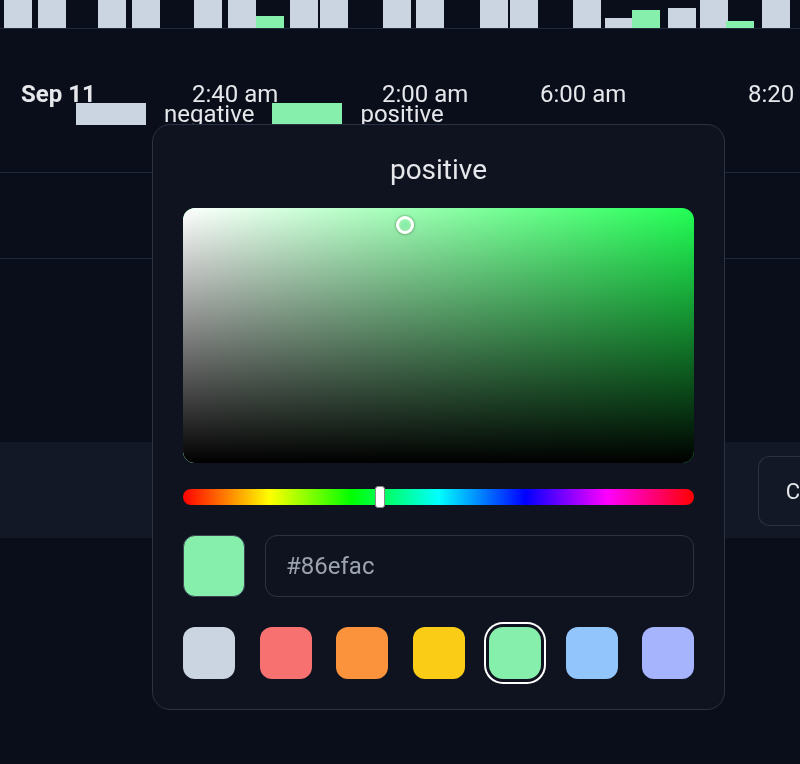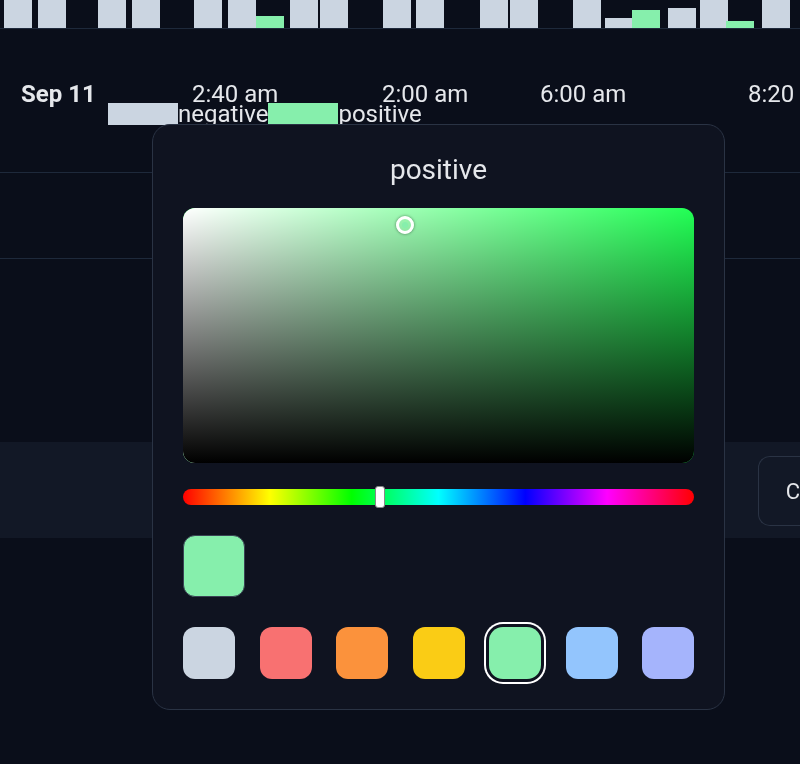--- a/index.html
+++ b/index.html
@@ -47,22 +47,23 @@
     }
     .x-label.bold { font-weight: 700; }
 
     
     .legend-row {
       position: absolute;
       top: 100px;
       left: 0;
       display: flex;
       align-items: center;
+      gap: 18px;
       font-size: 24px;
-      padding-left: 108px;
+      padding-left: 76px;
     }
     .legend-swatch {
       width: 70px;
       height: 22px;
     }
     .legend-swatch.gray { background: #cbd5e1; }
     .legend-swatch.green { background: #86efac; }
     .legend-text { color: #e5e7eb; }
 
     
@@ -265,20 +266,21 @@
     <div class="sv-black"></div>
     <div class="sv-cursor" id="sv-cursor" style="left: 43.5%; top: 6.5%;"></div>
   </div>
 
   <div class="hue-slider">
     <div class="hue-thumb" id="hue-thumb" style="left: 38.5%;"></div>
   </div>
 
   <div class="hex-row">
     <div class="current-swatch" id="current-swatch" style="background: rgb(134, 239, 172);"></div>
+    <input class="hex-input" type="text" value="#86efac" style="">
   </div>
 
   <div class="preset-row" id="preset-row">
       <div class="preset" style="background: rgb(203, 213, 225);"></div>
       <div class="preset" style="background: rgb(248, 113, 113);"></div>
       <div class="preset" style="background: rgb(251, 146, 60);"></div>
       <div class="preset" style="background: rgb(250, 204, 21);"></div>
       <div class="preset selected" style="background: rgb(134, 239, 172);"></div>
       <div class="preset" style="background: rgb(147, 197, 253);"></div>
       <div class="preset" style="background: rgb(165, 180, 252);"></div>

